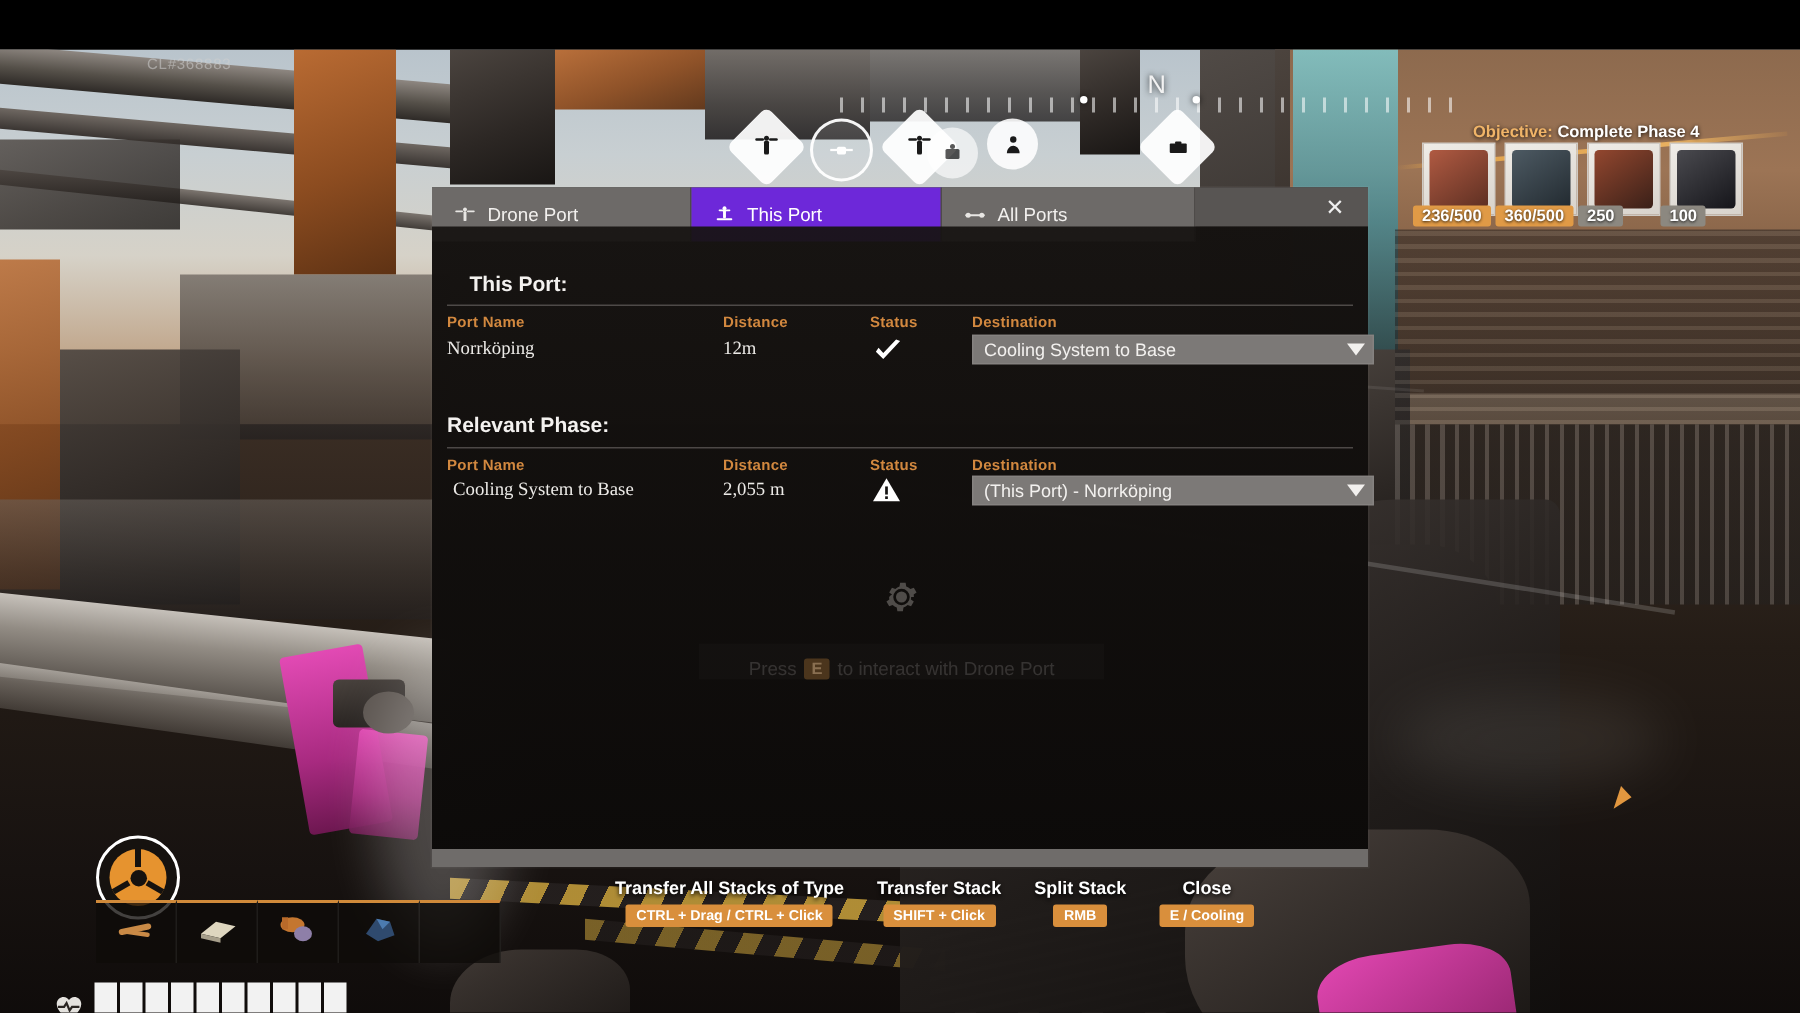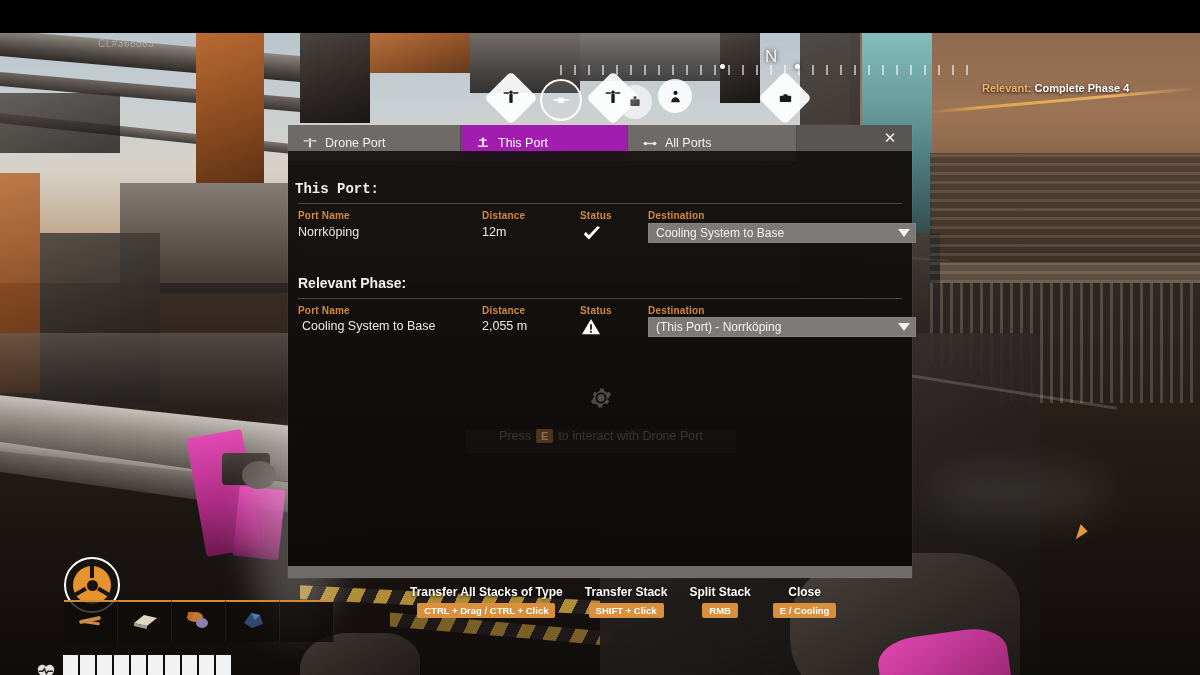--- a/index.html
+++ b/index.html
@@ -113,47 +113,47 @@
     border-left:9px solid #e2973f;border-top:5px solid transparent;
     border-bottom:11px solid transparent;transform:rotate(18deg);}
 
   
   .panel{position:absolute;left:288px;top:92px;width:624px;height:453px;
     background:rgba(14,12,11,.90);box-shadow:0 0 0 1px rgba(255,255,255,.04);}
   .tabbar{position:relative;height:26px;background:#585553;display:flex;}
   .tab{height:36px;display:flex;align-items:center;gap:7px;padding:0 14px;
     font-size:12.5px;color:#f2f0ee;background:#646160;
     border-right:1px solid #4e4b49;cursor:default;}
-  .tab.active{background:#a21caf;color:#fff;}
+  .tab.active{background:#6d28d9;color:#fff;}
   .tab.dim{background:#6d6a68;}
   .tabfill{flex:1;background:#585553;}
   .tab-close{width:44px;display:flex;align-items:center;justify-content:center;
     color:#efefef;font-size:15px;background:#585553;}
   .tab-ico{width:16px;height:13px;display:block;}
 
   .panel-body{position:relative;height:427px;
     background:linear-gradient(180deg,rgba(22,19,17,.93) 0%,rgba(12,10,9,.95) 100%);}
 
   .section-title{position:absolute;font-size:14px;font-weight:bold;color:#f3f1ef;}
   .hr{position:absolute;height:1px;background:rgba(225,220,214,.28);}
 
   .colhdr{position:absolute;font-size:10px;font-weight:bold;color:#d2883f;letter-spacing:.2px;}
-  .cell{position:absolute;font-size:12.5px;color:#eceae7;}
+  .cell{position:absolute;font-size:12.5px;color:#eceae7;font-family:Liberation Serif, serif;}
 
   .status-ico{position:absolute;width:20px;height:18px;}
 
   .dropdown{position:absolute;height:20px;background:#7c7977;
     display:flex;align-items:center;justify-content:space-between;padding:0 6px 0 8px;
     font-size:12px;color:#f3f1ef;box-shadow:inset 0 0 0 1px rgba(255,255,255,.07);}
   .dd-arrow{width:0;height:0;border-left:6px solid transparent;border-right:6px solid transparent;
     border-top:8px solid #f2f0ee;}
 
   .gearwatermark{position:absolute;left:590px;top:328px;width:22px;height:22px;opacity:.33;}
   .interact-hint{position:absolute;left:466px;top:370px;width:270px;height:24px;
-    background:rgba(255,255,255,.018);display:flex;align-items:flex-start;justify-content:center;
+    background:rgba(255,255,255,.018);display:flex;align-items:flex-end;justify-content:center;
     gap:5px;font-size:12.5px;color:rgba(235,232,228,.16);}
   .key-e{display:inline-block;padding:1px 5px;background:rgba(206,140,60,.30);
     color:rgba(255,220,180,.35);border-radius:2px;font-size:11px;font-weight:bold;}
 
   .panel-footer{position:absolute;left:0;bottom:0;width:624px;height:12px;
     background:#6f6c6a;}
 
   
   .hotkeys{position:absolute;left:410px;top:552px;display:flex;gap:22px;align-items:flex-start;}
   .hk{display:flex;flex-direction:column;align-items:center;gap:4px;}
@@ -300,22 +300,40 @@
         <rect x="4" y="8" width="16" height="9" rx="1"></rect>
         <rect x="9" y="6" width="6" height="3" rx="1"></rect>
           </g>
         </svg>
     </div>
   </div>
 
   <div class="objective-wrap">
     <div class="obj-line"></div>
     <div class="obj-label">
-      <b>Relevant:</b>
+      <b>Objective:</b>
       <span>Complete Phase 4</span>
+    </div>
+    <div class="obj-items">
+      <div class="obj-item">
+        <div class="obj-thumb" style="background:linear-gradient(145deg,#b05a42,#5d2f22);"></div>
+        <div class="obj-count oc-orange">236/500</div>
+      </div>
+      <div class="obj-item">
+        <div class="obj-thumb" style="background:linear-gradient(145deg,#4d5a63,#222a30);"></div>
+        <div class="obj-count oc-orange">360/500</div>
+      </div>
+      <div class="obj-item">
+        <div class="obj-thumb" style="background:linear-gradient(145deg,#93472f,#3a2018);"></div>
+        <div class="obj-count oc-gray">250</div>
+      </div>
+      <div class="obj-item">
+        <div class="obj-thumb" style="background:linear-gradient(145deg,#4a4a4f,#15151a);"></div>
+        <div class="obj-count oc-gray">100</div>
+      </div>
     </div>
   </div>
 
 
   <div class="wheel">
     <div class="wheel-in">
       <div class="wheel-sp" style="transform:rotate(0deg);"></div>
       <div class="wheel-sp" style="transform:rotate(120deg);"></div>
       <div class="wheel-sp" style="transform:rotate(240deg);"></div>
     </div>
@@ -425,21 +443,21 @@
             </svg>
         </span>
         <span>All Ports</span>
       </div>
       <div class="tabfill"></div>
       <div class="tab-close">✕</div>
     </div>
 
     <div class="panel-body">
 
-      <div class="section-title" style="left:7px;top:30px;font-family:Liberation Mono, monospace;">This Port:</div>
+      <div class="section-title" style="left:25px;top:30px;">This Port:</div>
       <div class="hr" style="left:10px;top:52px;width:604px;"></div>
 
       <div class="colhdr" style="left:10px;top:59px;">Port Name</div>
       <div class="colhdr" style="left:194px;top:59px;">Distance</div>
       <div class="colhdr" style="left:292px;top:59px;">Status</div>
       <div class="colhdr" style="left:360px;top:59px;">Destination</div>
 
       <div class="cell" style="left:10px;top:74px;">Norrköping</div>
       <div class="cell" style="left:194px;top:74px;">12m</div>
       <div class="status-ico" style="left:294px;top:74px;">

